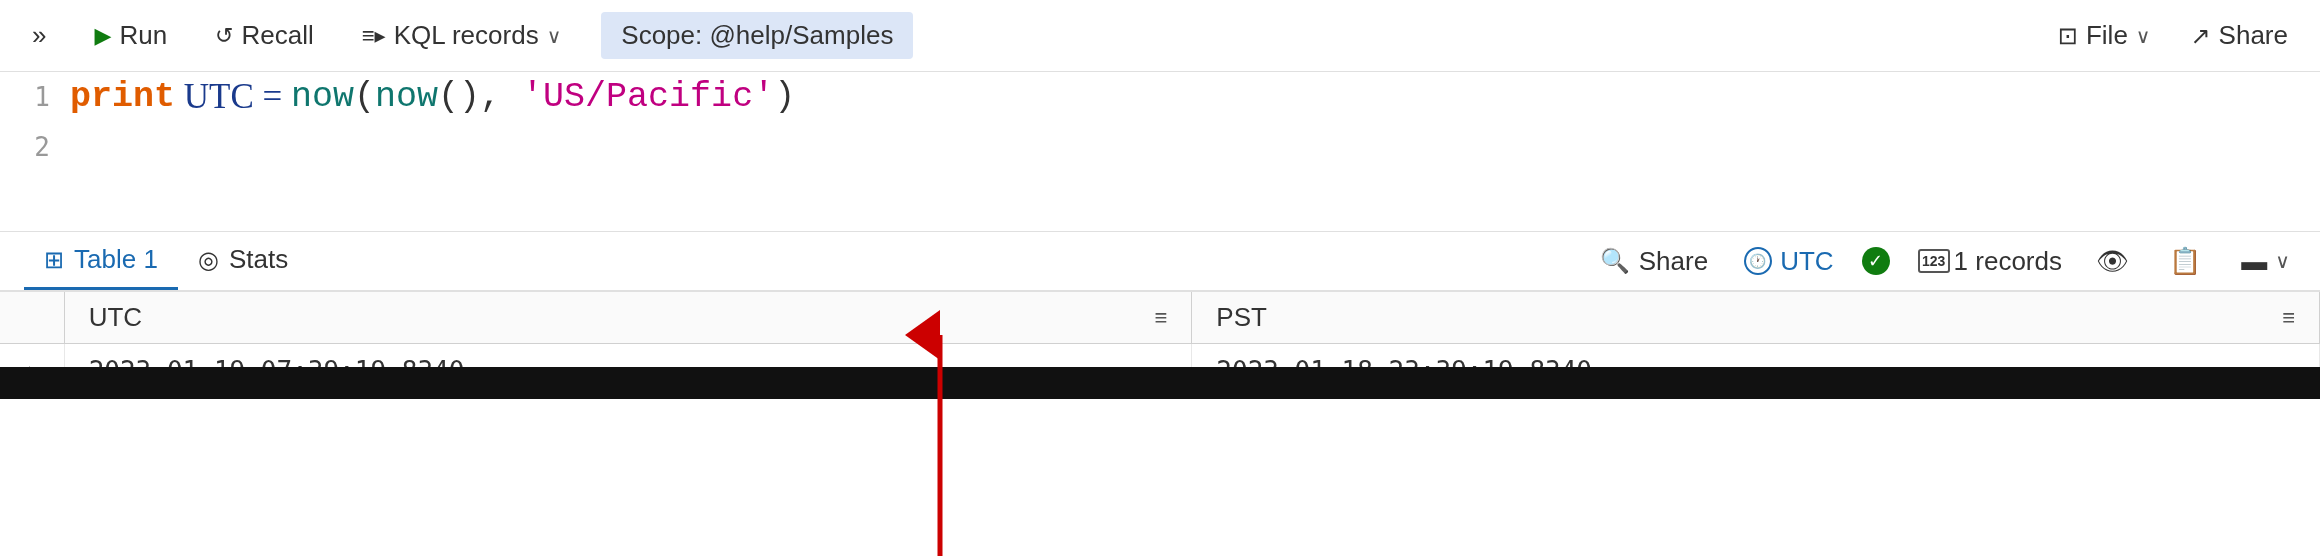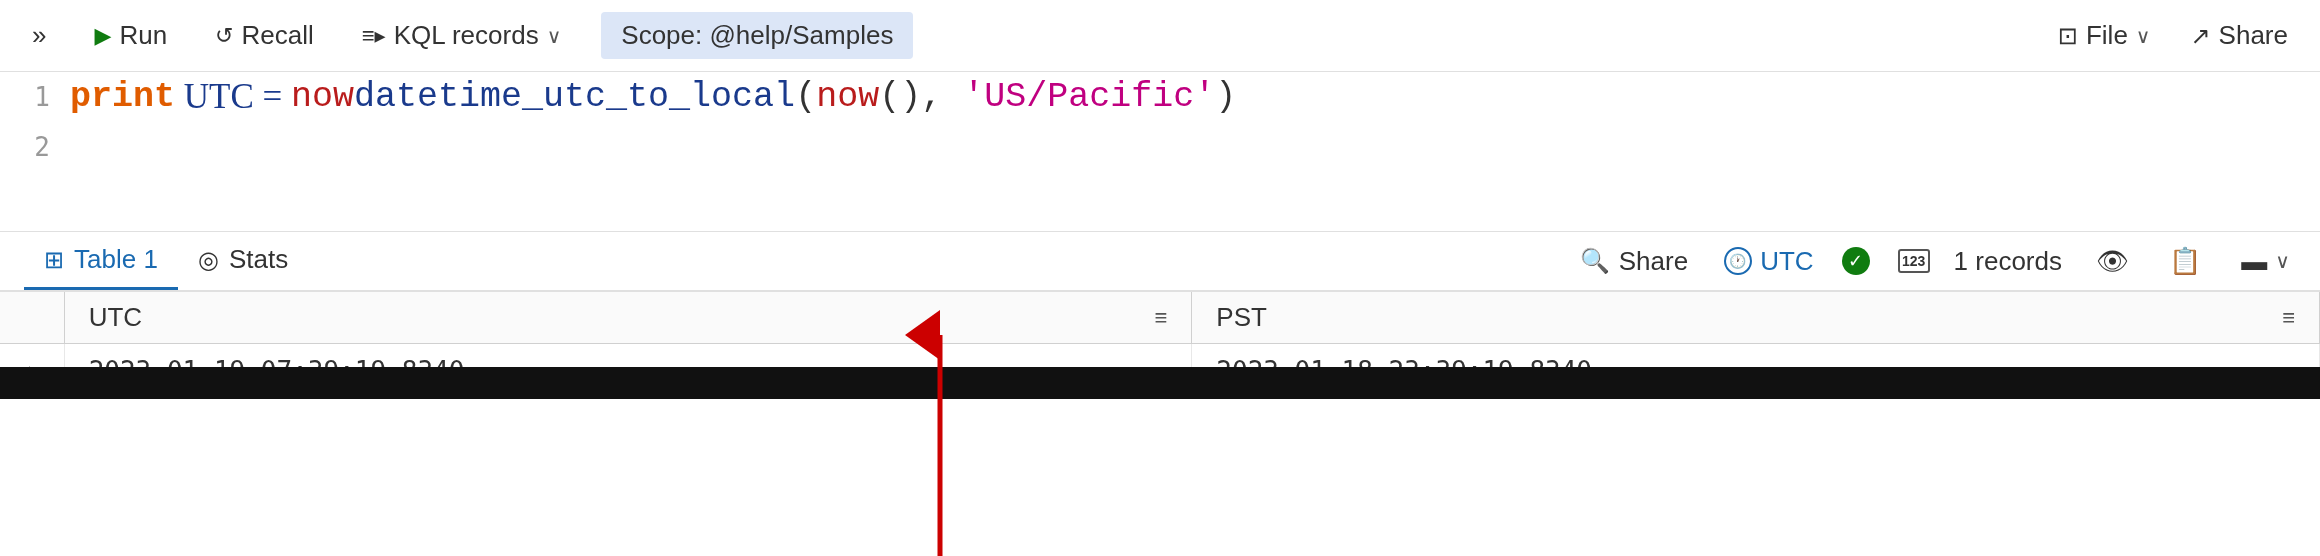--- a/index.html
+++ b/index.html
@@ -80,21 +80,21 @@
     }
     .code-content {
       font-family: 'Consolas', 'Courier New', monospace;
       font-size: 35px;
       display: flex;
       align-items: center;
       flex-wrap: wrap;
     }
     .kw-print { color: #e05c00; font-weight: bold; }
     .kw-var { color: #1a3a8c; font-weight: normal; font-family: Liberation Serif, serif; }
-    .kw-blue { color: #b91c1c; }
+    .kw-blue { color: #0f766e; }
     .kw-func { color: #1a3a8c; }
     .kw-string { color: #c00080; }
     .kw-paren { color: #333; }
 
     
     .results-bar {
       display: flex;
       align-items: center;
       padding: 0 24px;
       border-bottom: 2px solid #e0e0e0;
@@ -167,21 +167,21 @@
       border: 2px solid #1a6ab1;
       display: flex;
       align-items: center;
       justify-content: center;
       font-size: 14px;
       color: #1a6ab1;
     }
     .records-badge {
       display: flex;
       align-items: center;
-      gap: 24px;
+      gap: 4px;
       font-size: 26px;
       color: #333;
     }
     .records-icon {
       width: 32px;
       height: 24px;
       border: 2px solid #555;
       border-radius: 3px;
       display: flex;
       align-items: center;
@@ -296,21 +296,20 @@
     </div>
   </div>
 
   <div class="code-area">
     <div class="code-line">
       <span class="line-number">1</span>
       <div class="code-content">
         <span class="kw-print">print</span>
           <span class="kw-var">&nbsp;UTC&nbsp;=&nbsp;</span>
           <span class="kw-blue">now</span>
-          <span class="kw-func">datetime_utc_to_local</span>
           <span class="kw-paren">(</span>
           <span class="kw-blue">now</span>
           <span class="kw-paren">(),&nbsp;</span>
           <span class="kw-string">'US/Pacific'</span>
           <span class="kw-paren">)</span>
       </div>
     </div>
     <div class="code-line">
       <span class="line-number">2</span>
       <div class="code-content"></div>

